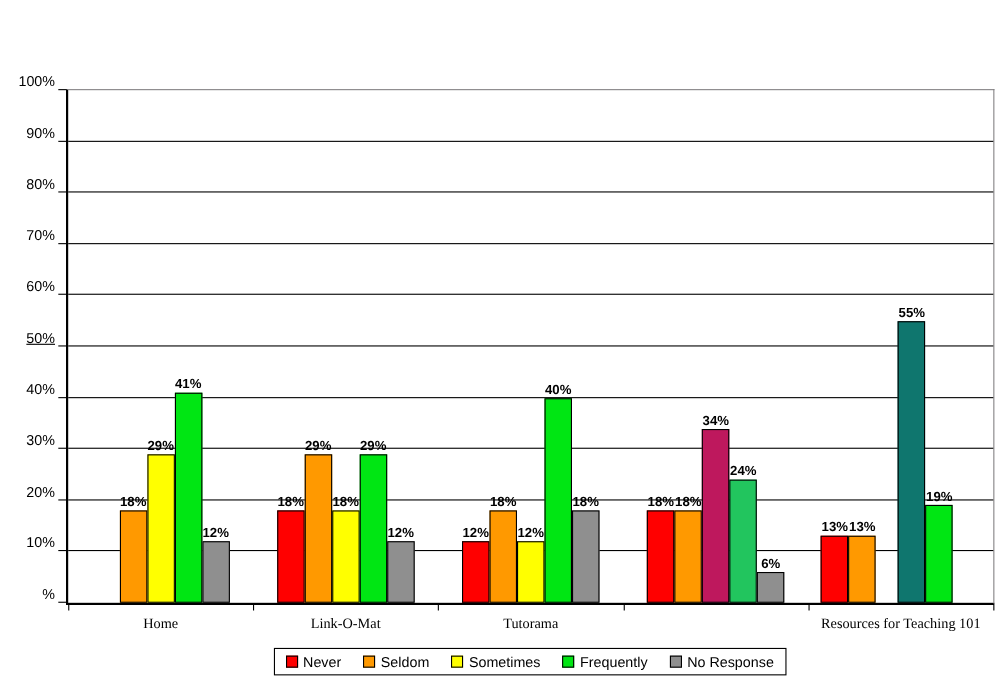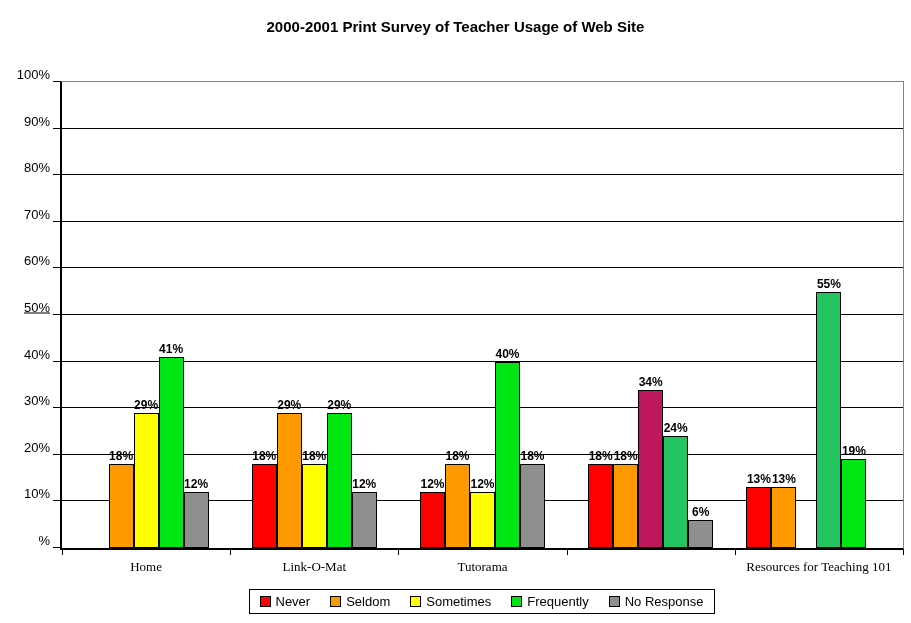--- a/index.html
+++ b/index.html
@@ -51,21 +51,20 @@
     display:inline-flex; align-items:center; gap:20px;
     border:1px solid #000; padding:4px 10px; background:#fff;
   }
   .legend-item { display:flex; align-items:center; gap:5px; font-size:13px; }
   .legend-swatch { width:9px; height:9px; border:1px solid #000; box-sizing:content-box; }
 </style>
 </head>
 <body>
 
 <div class="chart-canvas">
-  <div class="chart-title">2000-2001 Print Survey of Teacher Usage of Web Site</div>
   <div class="plot-area" id="plot">
       <div class="y-tick" style="bottom: calc(0% + 0px);"></div>
       <div class="y-label" style="bottom: calc(0% - 7px);">%</div>
       <div class="gridline" style="bottom: 10%;"></div>
       <div class="y-tick" style="bottom: calc(10% + 0px);"></div>
       <div class="y-label" style="bottom: calc(10% - 7px);">10%</div>
       <div class="gridline" style="bottom: 20%;"></div>
       <div class="y-tick" style="bottom: calc(20% + 0px);"></div>
       <div class="y-label" style="bottom: calc(20% - 7px);">20%</div>
       <div class="gridline" style="bottom: 30%;"></div>
@@ -166,21 +165,21 @@
           <div class="bar-value-label">6%</div>
         </div>
       </div>
       <div class="bar-group" style="left: 80%; width: 20%;">
         <div class="bar" style="height: 13%; background: rgb(255, 0, 0);">
           <div class="bar-value-label">13%</div>
         </div>
         <div class="bar" style="height: 13%; background: rgb(255, 153, 0);">
           <div class="bar-value-label">13%</div>
         </div>
-        <div class="bar" style="height: 55%; background: #22c55e; margin-left: 20px;">
+        <div class="bar" style="height: 55%; background: #0f766e; margin-left: 20px;">
           <div class="bar-value-label">55%</div>
         </div>
         <div class="bar" style="height: 19%; background: rgb(0, 230, 19);">
           <div class="bar-value-label">19%</div>
         </div>
         <div class="bar-empty"></div>
       </div>
       <div class="category-label" style="left: 80%; width: 20%;">Resources for Teaching 101</div>
     </div>
   <div class="legend-row">

